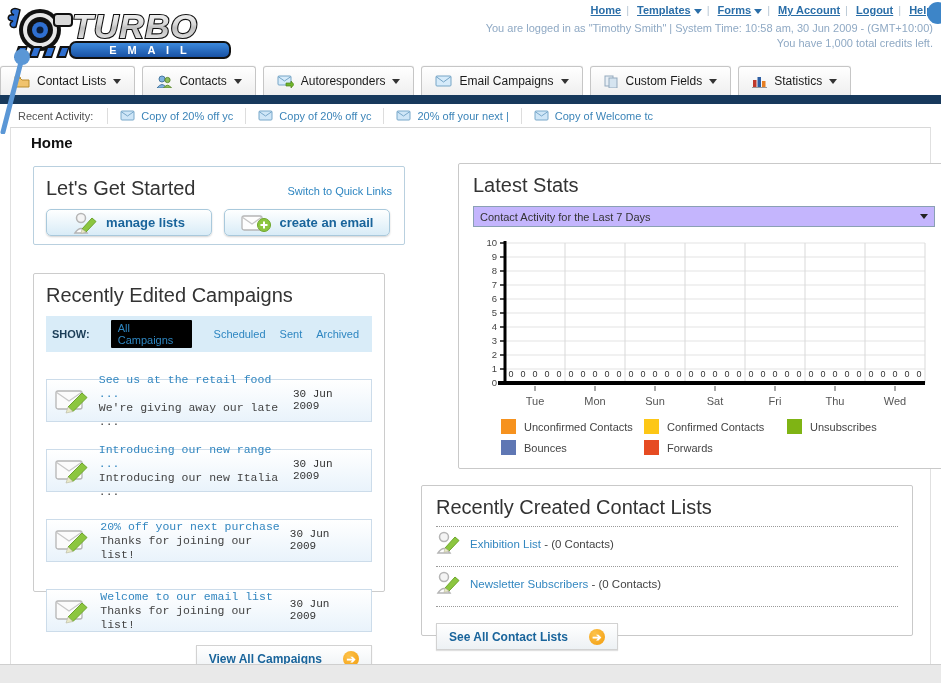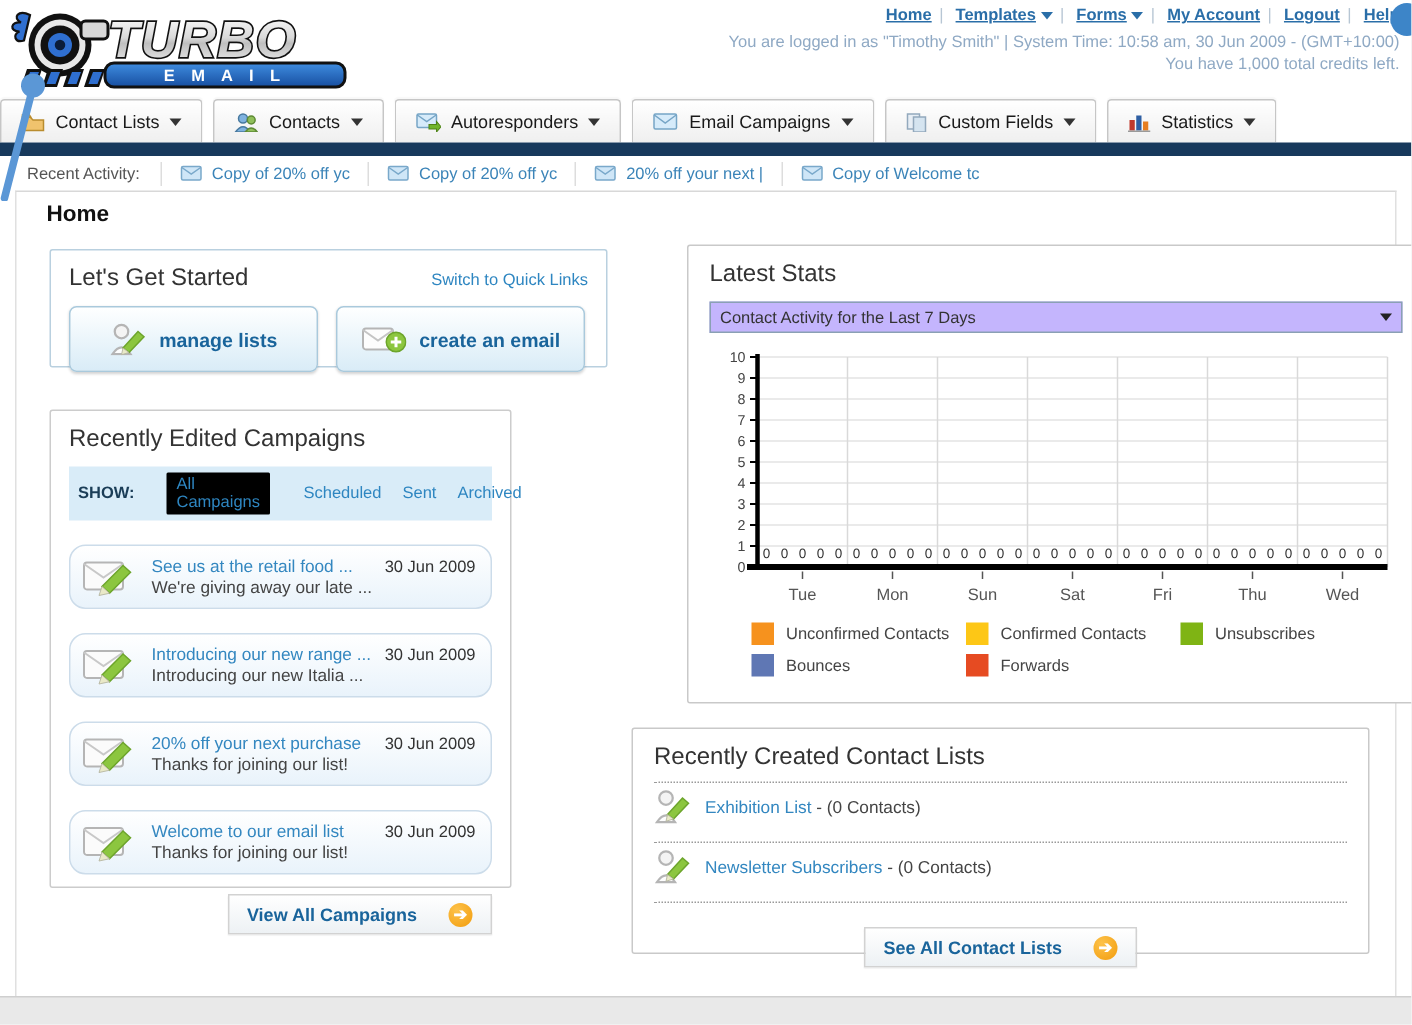--- a/index.html
+++ b/index.html
@@ -31,35 +31,35 @@
   .recentbar { position:absolute; left:0; top:104px; width:941px; height:23px; display:flex; align-items:center; padding-left:18px; font-size:11px; color:#555; }
   .recentbar .ra-label { margin-right:14px; }
   .ra-item { display:inline-flex; align-items:center; gap:6px; padding:2px 12px; border-left:1px solid #ddd; color:#3b84b8; cursor:pointer; }
   .ra-item:first-of-type { border-left:none; }
 
   
   .content { position:absolute; left:10px; top:127px; width:921px; height:537px; background:#fff; border-left:1px solid #e0e0e0; border-right:1px solid #e0e0e0; border-top:1px solid #d8d8d8; }
   .page-title { position:absolute; left:20px; top:6px; font-size:15px; font-weight:bold; color:#111; }
 
   .panel { background:#fff; border:1px solid #c9c9c9; border-radius:2px; }
-  .panel-title { font-size:16px; color:#333; }
+  .panel-title { font-size:20px; color:#333; }
 
   
   .gs-panel { position:absolute; left:22px; top:38px; width:372px; height:79px; border:1px solid #b9d0df; padding:10px 12px; }
   .gs-head { display:flex; justify-content:space-between; align-items:baseline; }
   .gs-link { font-size:11px; color:#2e86c1; cursor:pointer; }
   .gs-buttons { display:flex; gap:12px; margin-top:9px; }
-  .big-btn { display:inline-flex; align-items:center; justify-content:center; gap:9px; width:166px; height:44px; background:linear-gradient(#feffff,#d9ecf7); border:1px solid #a9c9dc; border-radius:5px; box-shadow:0 1px 2px rgba(0,0,0,.18); font-size:13px; font-weight:bold; color:#19649b; cursor:pointer; }
-
-  .camp-panel { position:absolute; left:22px; top:145px; width:308px; height:319px; border:1px solid #cccccc; padding:10px 12px; }
+  .big-btn { display:inline-flex; align-items:center; justify-content:center; gap:9px; width:166px; height:27px; background:linear-gradient(#feffff,#d9ecf7); border:1px solid #a9c9dc; border-radius:5px; box-shadow:0 1px 2px rgba(0,0,0,.18); font-size:13px; font-weight:bold; color:#19649b; cursor:pointer; }
+
+  .camp-panel { position:absolute; left:22px; top:145px; width:352px; height:319px; border:1px solid #cccccc; padding:10px 12px; }
   .showbar { margin-top:9px; background:#d9ecf8; padding:4px 6px; font-size:11px; display:flex; align-items:center; }
   .show-label { font-weight:bold; color:#1b3d57; margin-right:6px; }
   .filter { color:#2e86c1; margin:0 7px; cursor:pointer; }
   .filter.active { background:#000000; padding:2px 7px; margin:0 15px; border-radius:1px; }
-  .camp-row { display:flex; align-items:center; margin-top:16px; height:43px; background:linear-gradient(#ffffff,#e9f3fb); border:1px solid #ccdcea; border-radius:11px; padding:0 10px 0 8px; cursor:pointer; }
+  .camp-row { display:flex; align-items:center; margin-top:27px; height:43px; background:linear-gradient(#ffffff,#e9f3fb); border:1px solid #ccdcea; border-radius:0; padding:0 10px 0 8px; cursor:pointer;font-family:Liberation Mono, monospace; }
   .camp-text { margin-left:10px; line-height:14px; }
   .camp-title { font-size:11.5px; color:#3387c0; }
   .camp-sub { font-size:11.5px; color:#444; }
   .camp-date { margin-left:auto; font-size:11px; color:#333; align-self:flex-start; margin-top:8px; }
   .arrow-btn { display:inline-flex; align-items:center; gap:21px; height:27px; padding:0 12px; background:linear-gradient(#ffffff,#edf1f4); border:1px solid #d2d2d2; border-radius:0; box-shadow:0 1px 1px rgba(0,0,0,.12); font-size:12px; font-weight:bold; color:#19649b; cursor:pointer; }
   .arrow-circle { width:16px; height:16px; border-radius:50%; background:radial-gradient(circle at 35% 30%, #fdc24a, #f29c0d); color:#fff; font-size:11px; line-height:16px; text-align:center; font-weight:bold; }
   .camp-viewall { display:flex; justify-content:flex-end; margin-top:13px; }
 
   
   .stats-panel { position:absolute; left:410px; top:35px; width:492px; height:306px; border:1px solid #c9c9c9; padding:10px 14px;margin-left:37px; }
@@ -68,21 +68,21 @@
   .chart-wrap { margin-top:8px; }
   .legend { margin:2px 0 0 28px; display:flex; flex-wrap:wrap; width:430px; }
   .legend-item { display:flex; align-items:center; gap:8px; font-size:11px; color:#444; width:143px; margin-bottom:6px; }
   .legend-swatch { width:15px; height:15px; display:inline-block; }
 
   .lists-panel { position:absolute; left:410px; top:357px; width:492px; height:151px; border:1px solid #c9c9c9; padding:10px 14px; }
   .dotted { border:none; border-top:1px dotted #9a9a9a; margin:7px 0 0 0; }
   .cl-item { display:flex; align-items:center; gap:10px; padding:4px 0; }
   .cl-link { font-size:11.5px; color:#3387c0; cursor:pointer; }
   .cl-suffix { font-size:11.5px; color:#444; }
-  .lists-seeall { display:flex; justify-content:center; margin-top:16px; }
+  .lists-seeall { display:flex; justify-content:flex-start; margin-top:16px; }
 
   .footer { position:absolute; left:0; top:664px; width:941px; height:19px; background:#e9e9e9; border-top:1px solid #cfcfcf; }
 </style>
 </head>
 <body>
 
 <div class="page">
   <div class="top-white"></div>
 
   <svg class="pin" width="34" height="90" viewBox="0 0 34 90">

